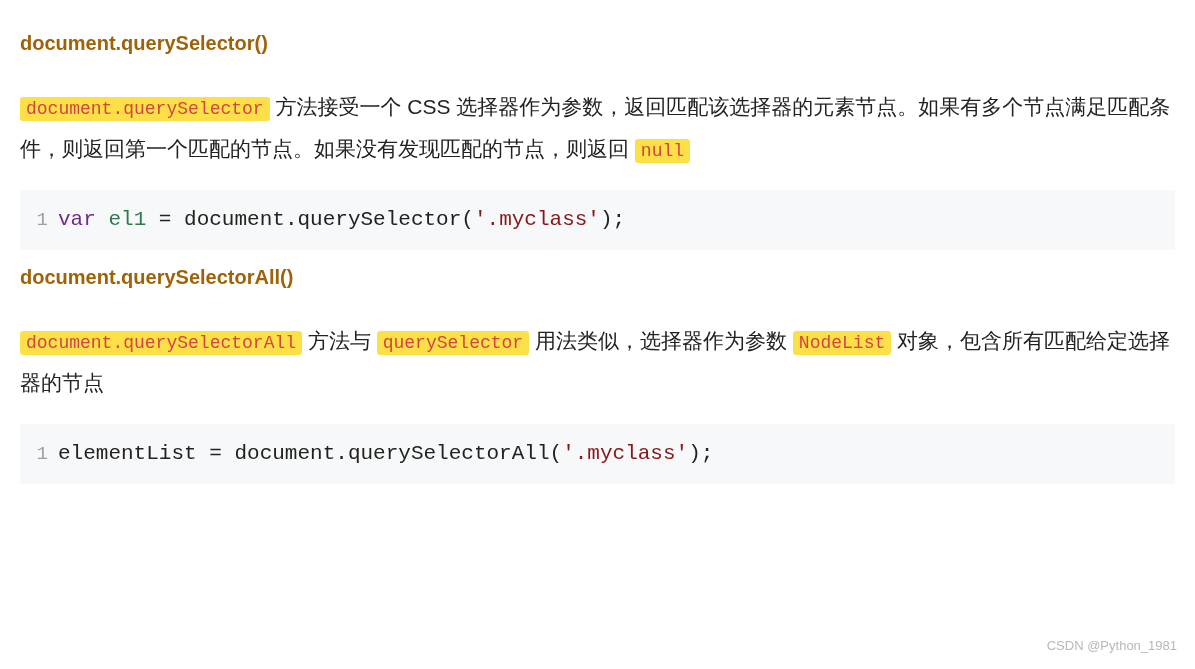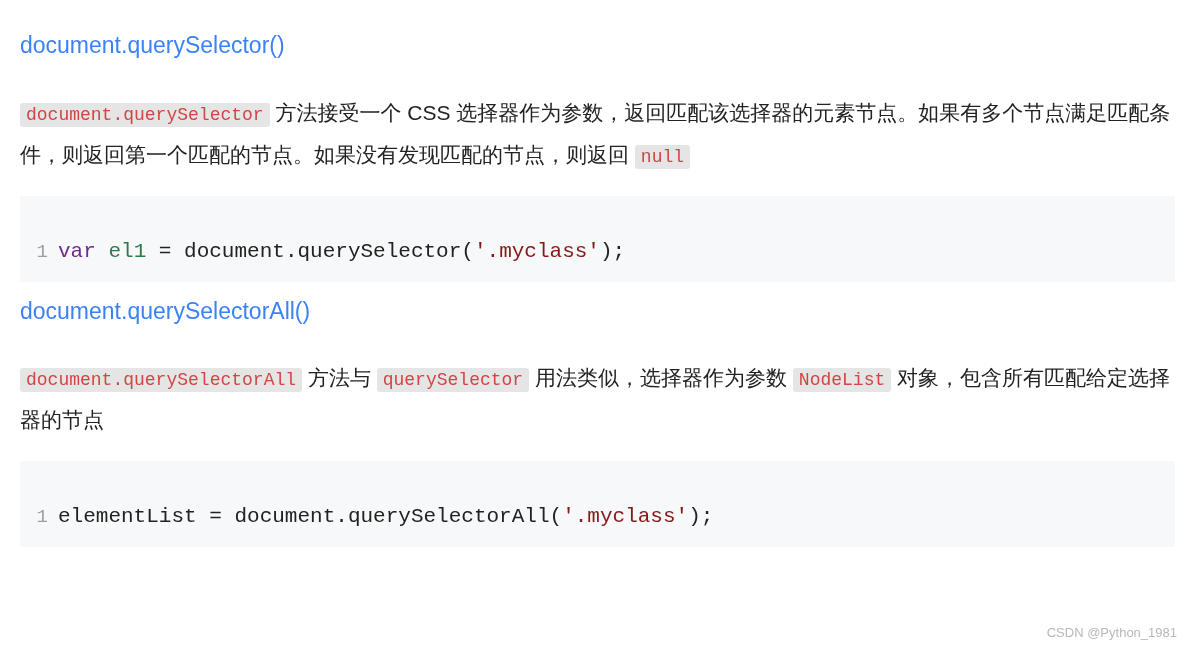--- a/index.html
+++ b/index.html
@@ -5,35 +5,35 @@
   body {
     margin: 0;
     padding: 16px 20px;
     font-family: -apple-system, BlinkMacSystemFont, "Segoe UI", "PingFang SC", "Microsoft YaHei", sans-serif;
     color: #222;
     background: #fff;
     line-height: 1.9;
     font-size: 21px;
   }
   h3.section-title {
-    font-size: 23px;
-    font-weight: 400;
+    font-size: 20px;
+    font-weight: 700;
     margin: 8px 0 24px 0;
-    color: #3b82f6;
+    color: #a16207;
   }
   .second-section {
     margin-top: 60px;
   }
   p.desc {
     margin: 0 0 20px 0;
     font-size: 21px;
     line-height: 2.0;
   }
   code.inline {
-    background: #e5e5e5;
+    background: #fde047;
     color: #d14545;
     font-size: 18px;
     padding: 2px 6px;
     border-radius: 3px;
     font-family: ui-monospace, Menlo, Consolas, "Courier New", monospace;
   }
   pre.codeblock {
     background: #f7f8f9;
     padding: 10px 0;
     margin: 0;
@@ -45,29 +45,29 @@
   }
   .lineno {
     display: inline-block;
     width: 28px;
     text-align: right;
     color: #9aa0a6;
     font-size: 19px;
     user-select: none;
     margin-right: 10px;
   }
-  .codeline { white-space: pre; margin-top: 26px; }
+  .codeline { white-space: pre; }
   .tok-kw { color: #6f2a8c; }
   .tok-var { color: #2d7a4b; }
   .tok-str { color: #881717; }
   .tok-punct, .tok-ident { color: #222; }
   .watermark {
     position: fixed;
     right: 18px;
-    bottom: 23px;
+    bottom: 10px;
     color: #b8b8b8;
     font-size: 13px;
     pointer-events: none;
   }
 </style>
 </head>
 <body>
 
 <h3 class="section-title">document.querySelector()</h3>
 

